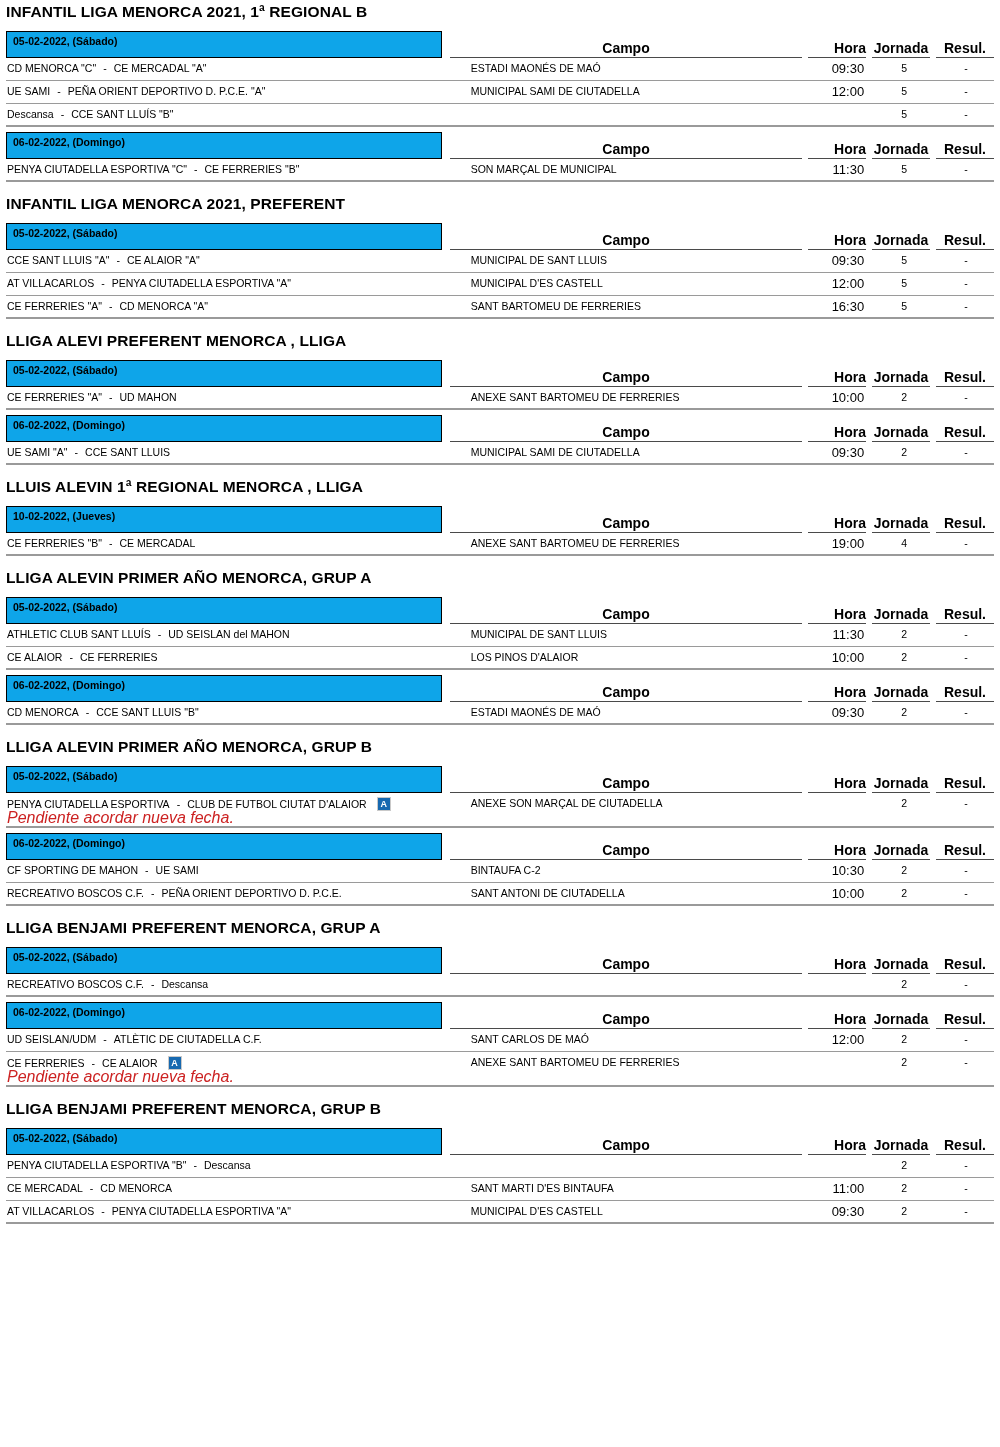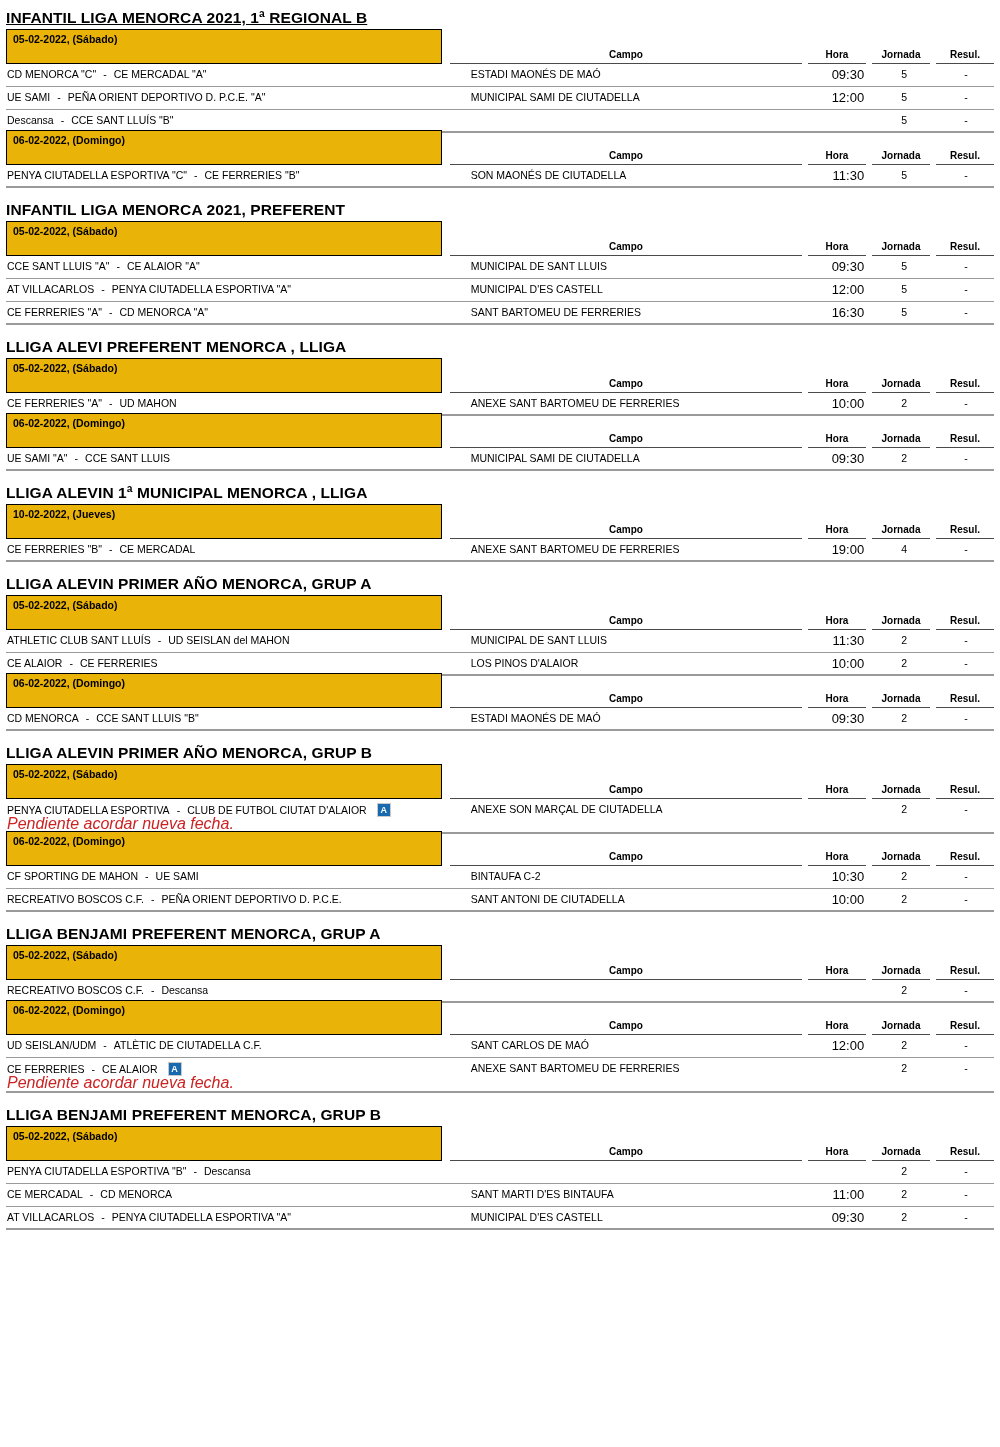--- a/index.html
+++ b/index.html
@@ -22,59 +22,59 @@
 
   
   .comp-title {
     font-size: 15.5px;
     font-weight: bold;
     letter-spacing: 0.1px;
     margin: 0;
     padding: 12px 0 4px 0;
     line-height: 20px;
   }
-  .comp-block:first-child .comp-title { padding-top: 8px; text-decoration: underline; }
+  .comp-block:first-child .comp-title { padding-top: 2px; }
 
   
   .day-block { margin-top: 10px; }
 
   .day-head {
     display: flex;
     align-items: flex-end;
     height: 22px;
   }
   .date-box {
     width: 455px;
     box-sizing: border-box;
     border: 1.4px solid #000;
-    height: 35px;
+    height: 27px;
     line-height: 18px;
     padding: 0 0 0 6px;
     font-size: 10.5px;
     font-weight: bold;
     white-space: nowrap;
     overflow: hidden;
-    background: #eab308;
+    background: #0ea5e9;
   }
   .head-cols {
     flex: 1;
     display: flex;
     align-items: flex-end;
     height: 21px;
   }
   .hcell {
-    font-size: 10px;
+    font-size: 14px;
     font-weight: bold;
     border-bottom: 1.2px solid #4a4a4a;
     padding-bottom: 2px;
     line-height: 13px;
     box-sizing: border-box;
   }
   .h-campo  { width: 352px; margin-left: 8px; text-align: center; }
-  .h-hora   { width: 58px;  margin-left: 6px; text-align: center; margin-top: 6px; }
+  .h-hora   { width: 58px;  margin-left: 6px; text-align: right; margin-top: 6px; }
   .h-jorn   { width: 58px;  margin-left: 6px; text-align: center; margin-top: 32px; }
   .h-resul  { width: 58px;  margin-left: 6px; text-align: center; }
 
   
   .row {
     display: flex;
     align-items: flex-start;
     border-bottom: 1.2px solid #9a9a9a;
     min-height: 23px;
     box-sizing: border-box;
@@ -234,21 +234,21 @@
           </div>
         </div>
         <div class="row">
           <div class="c-match">
             <div class="teams">
               <span class="team-home">PENYA CIUTADELLA ESPORTIVA "C"</span>
               <span class="dash">-</span>
               <span class="team-away">CE FERRERIES "B"</span>
             </div>
           </div>
-          <div class="c-campo">SON MAONÉS DE CIUTADELLA</div>
+          <div class="c-campo">SON MARÇAL DE MUNICIPAL</div>
           <div class="c-hora">11:30</div>
           <div class="c-jorn">5</div>
           <div class="c-resul">-</div>
         </div>
       </div>
     </div>
     <div class="comp-block">
       <h2 class="comp-title">INFANTIL LIGA MENORCA 2021, PREFERENT</h2>
       <div class="day-block">
         <div class="day-head">
@@ -346,21 +346,21 @@
             </div>
           </div>
           <div class="c-campo">MUNICIPAL SAMI DE CIUTADELLA</div>
           <div class="c-hora">09:30</div>
           <div class="c-jorn">2</div>
           <div class="c-resul">-</div>
         </div>
       </div>
     </div>
     <div class="comp-block">
-      <h2 class="comp-title">LLIGA ALEVIN 1ª MUNICIPAL MENORCA , LLIGA</h2>
+      <h2 class="comp-title">LLUIS ALEVIN 1ª REGIONAL MENORCA , LLIGA</h2>
       <div class="day-block">
         <div class="day-head">
           <div class="date-box">10-02-2022,  (Jueves)</div>
           <div class="head-cols">
             <div class="hcell h-campo">Campo</div>
             <div class="hcell h-hora">Hora</div>
             <div class="hcell h-jorn">Jornada</div>
             <div class="hcell h-resul">Resul.</div>
           </div>
         </div>

